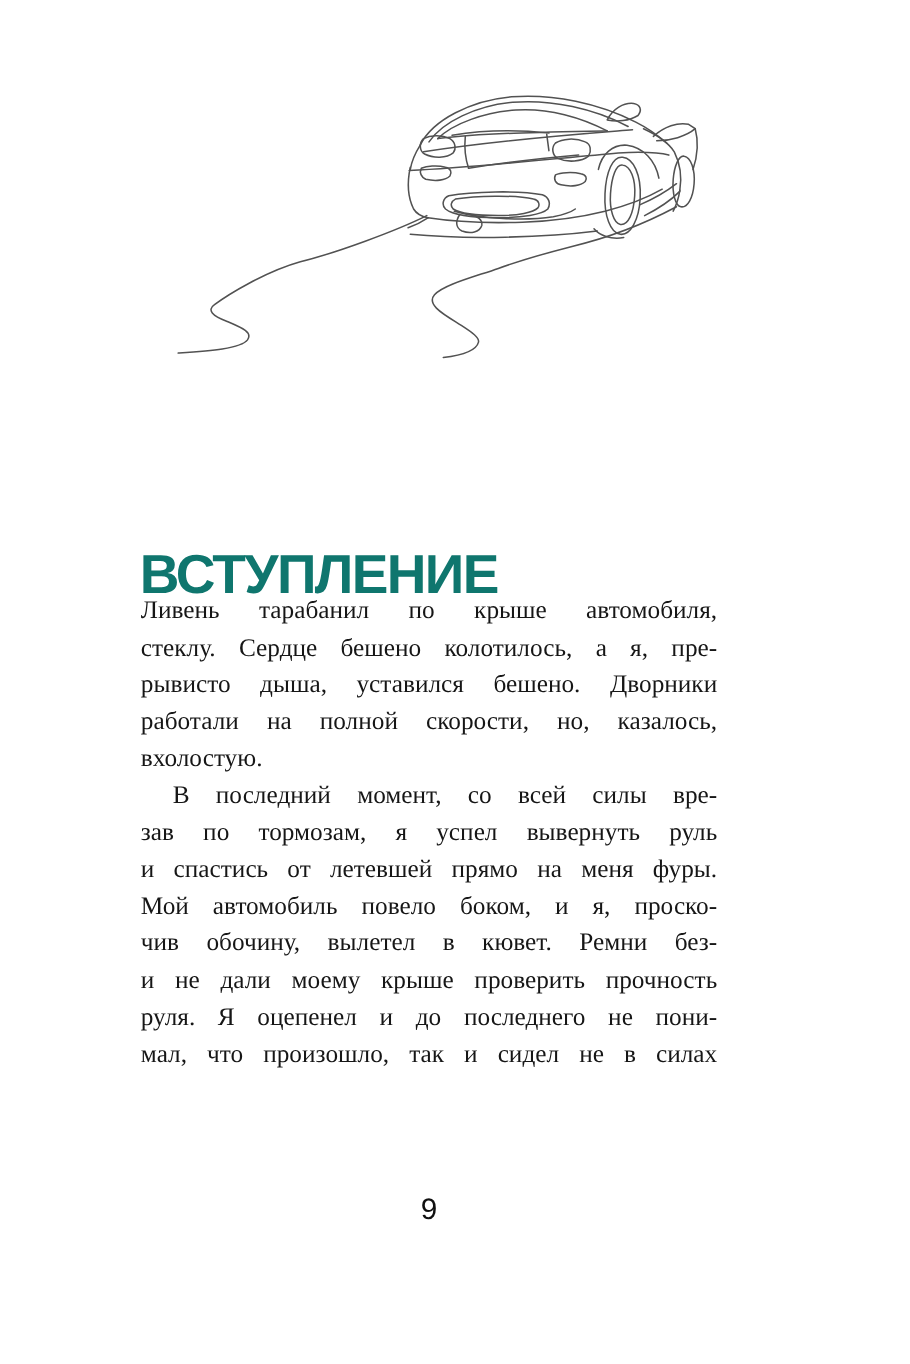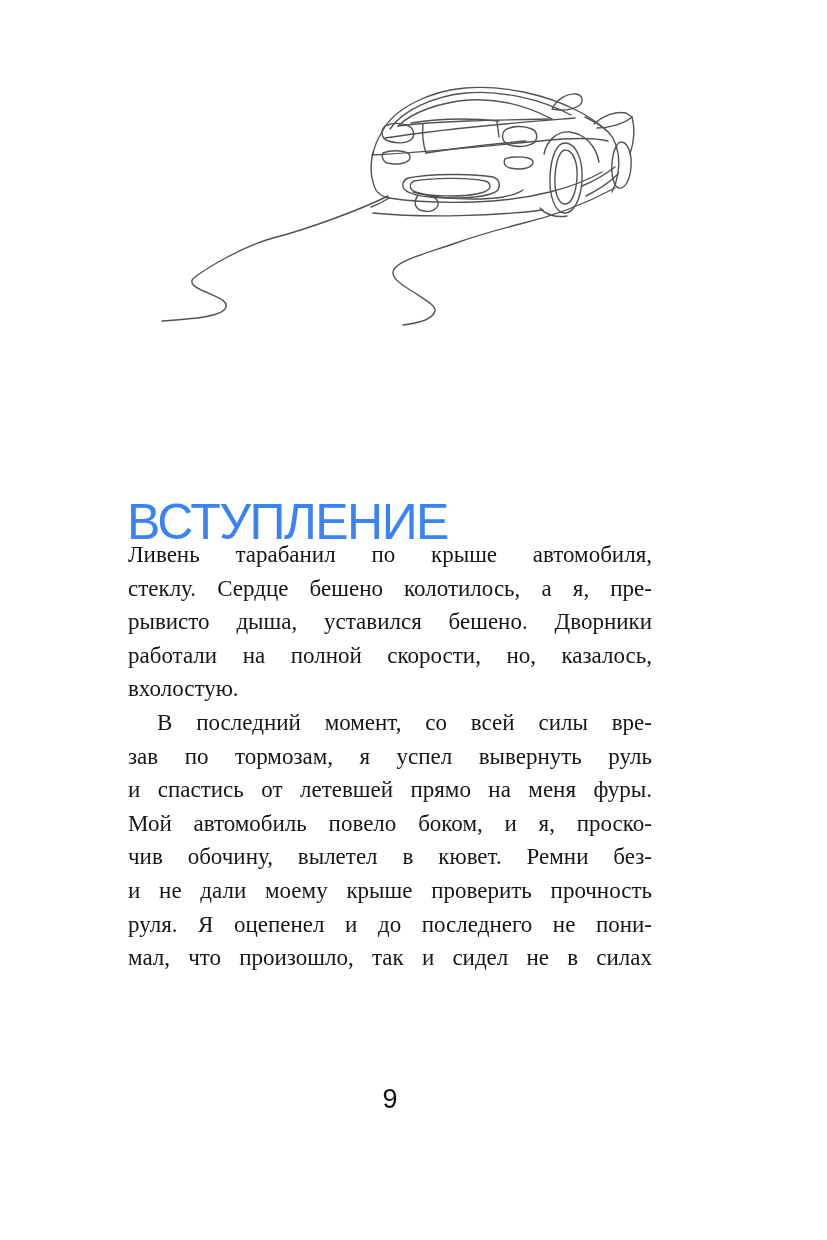--- a/index.html
+++ b/index.html
@@ -12,25 +12,25 @@
   }
   .illustration {
     position: absolute;
     left: 145px; top: 68px;
     width: 520px; height: 270px;
   }
   .chapter-heading {
     position: absolute;
     left: 127px; top: 463px;
     font-family: "Liberation Sans", sans-serif;
-    font-weight: 400;
+    font-weight: 700;
     font-size: 50px;
     line-height: 1;
     letter-spacing: -1.5px;
-    color: #3b82f6;
+    color: #0f766e;
     white-space: nowrap;
   }
   .body-text {
     position: absolute;
     left: 128px; top: 538px;
     width: 524px;
     color: #161616;
     font-size: 23px;
   }
   .line {

